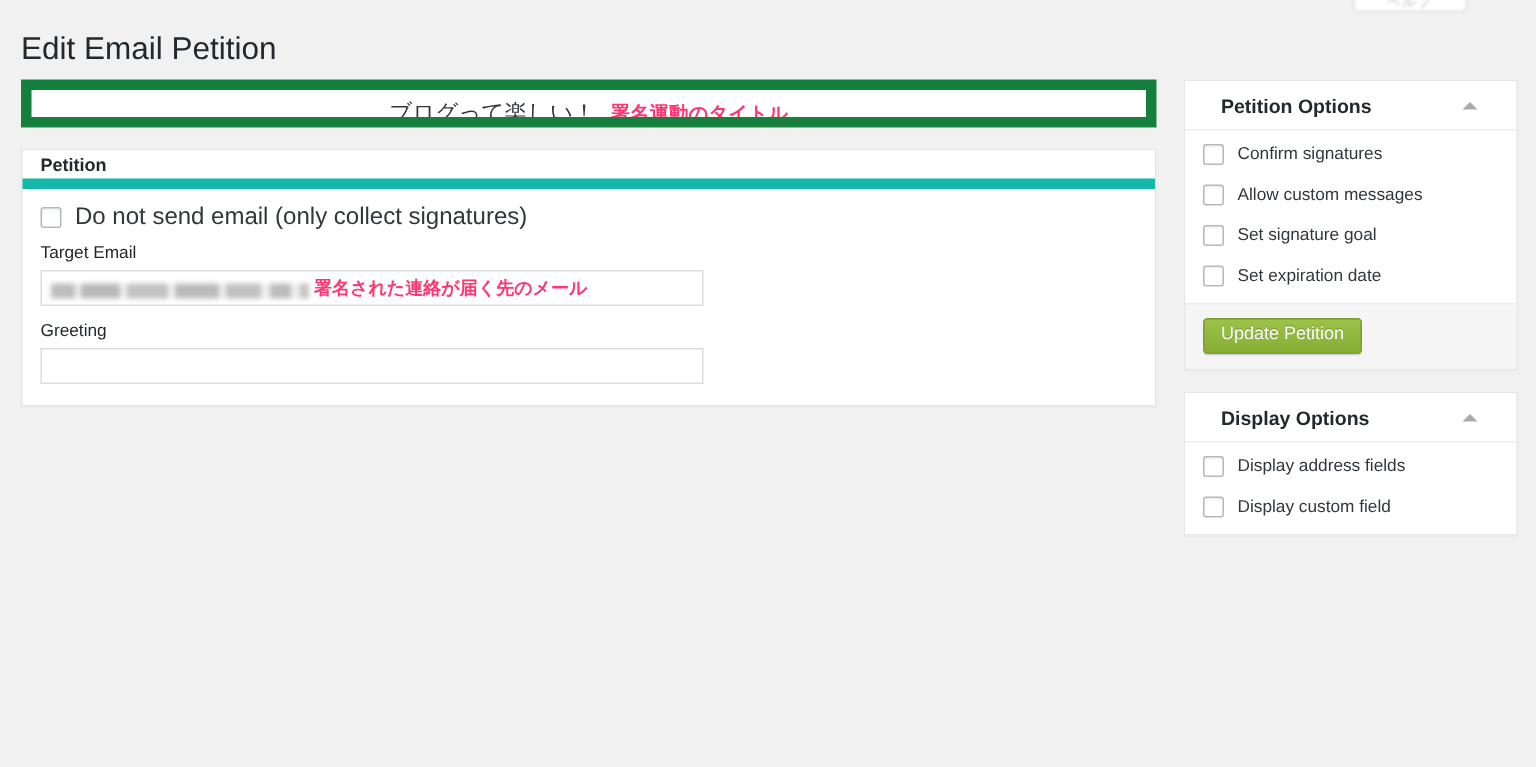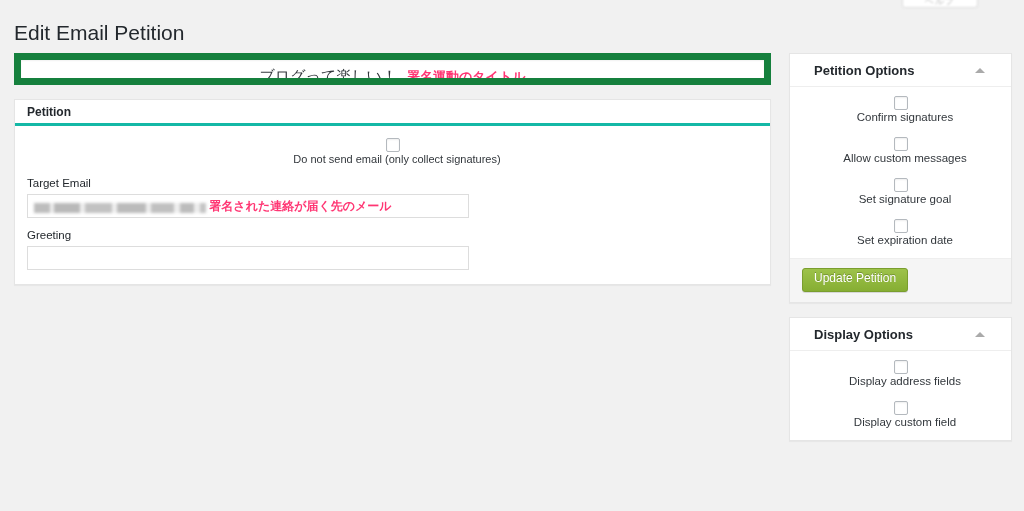--- a/index.html
+++ b/index.html
@@ -82,46 +82,46 @@
 
   .postbox {
     margin-top: 14px;
     background: #fff;
     border: 1px solid #e5e5e5;
     box-shadow: 0 1px 1px rgba(0,0,0,.04);
   }
   .postbox-header {
     height: 26px;
     padding: 0 12px;
-    border-bottom: 3px solid #14b8a6;
+    border-bottom: 7px solid #14b8a6;
     display: flex;
     align-items: center;
     justify-content: space-between;
   }
   .postbox-header h2 {
     margin: 0;
     font-size: 12px;
     font-weight: bold;
     color: #23282d;
     line-height: 26px;
   }
   .postbox-body { padding: 10px 12px 14px 12px; }
 
-  .cb-row { display: flex; align-items: center; margin: 2px 0 10px 0; flex-direction: column; }
+  .cb-row { display: flex; align-items: center; margin: 2px 0 10px 0; }
   .cbox {
     width: 14px; height: 14px;
     border: 1px solid #b4b9be;
     background: #fff;
     border-radius: 2px;
     box-shadow: inset 0 1px 2px rgba(0,0,0,.07);
     flex: 0 0 auto;
   }
   .cb-row label {
     margin-left: 9px;
-    font-size: 11px;
+    font-size: 16px;
     color: #32373c;
     line-height: 14px;
   }
 
   .field { margin-top: 10px; }
   .field-label {
     display: block;
     font-size: 11.5px;
     color: #23282d;
     margin-bottom: 4px;

